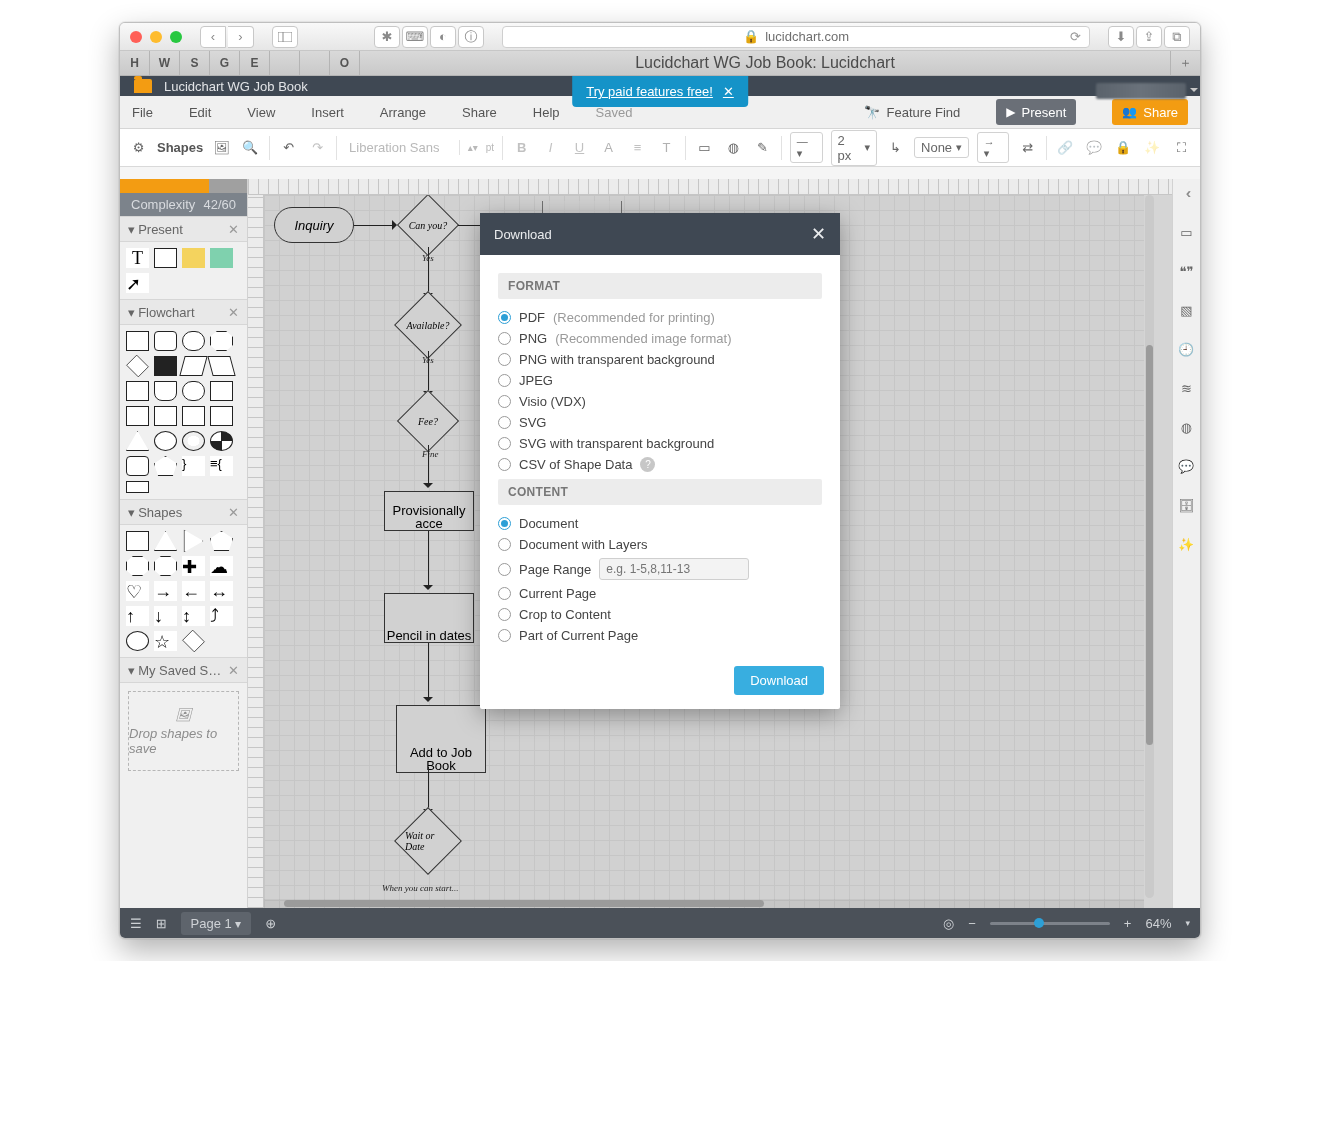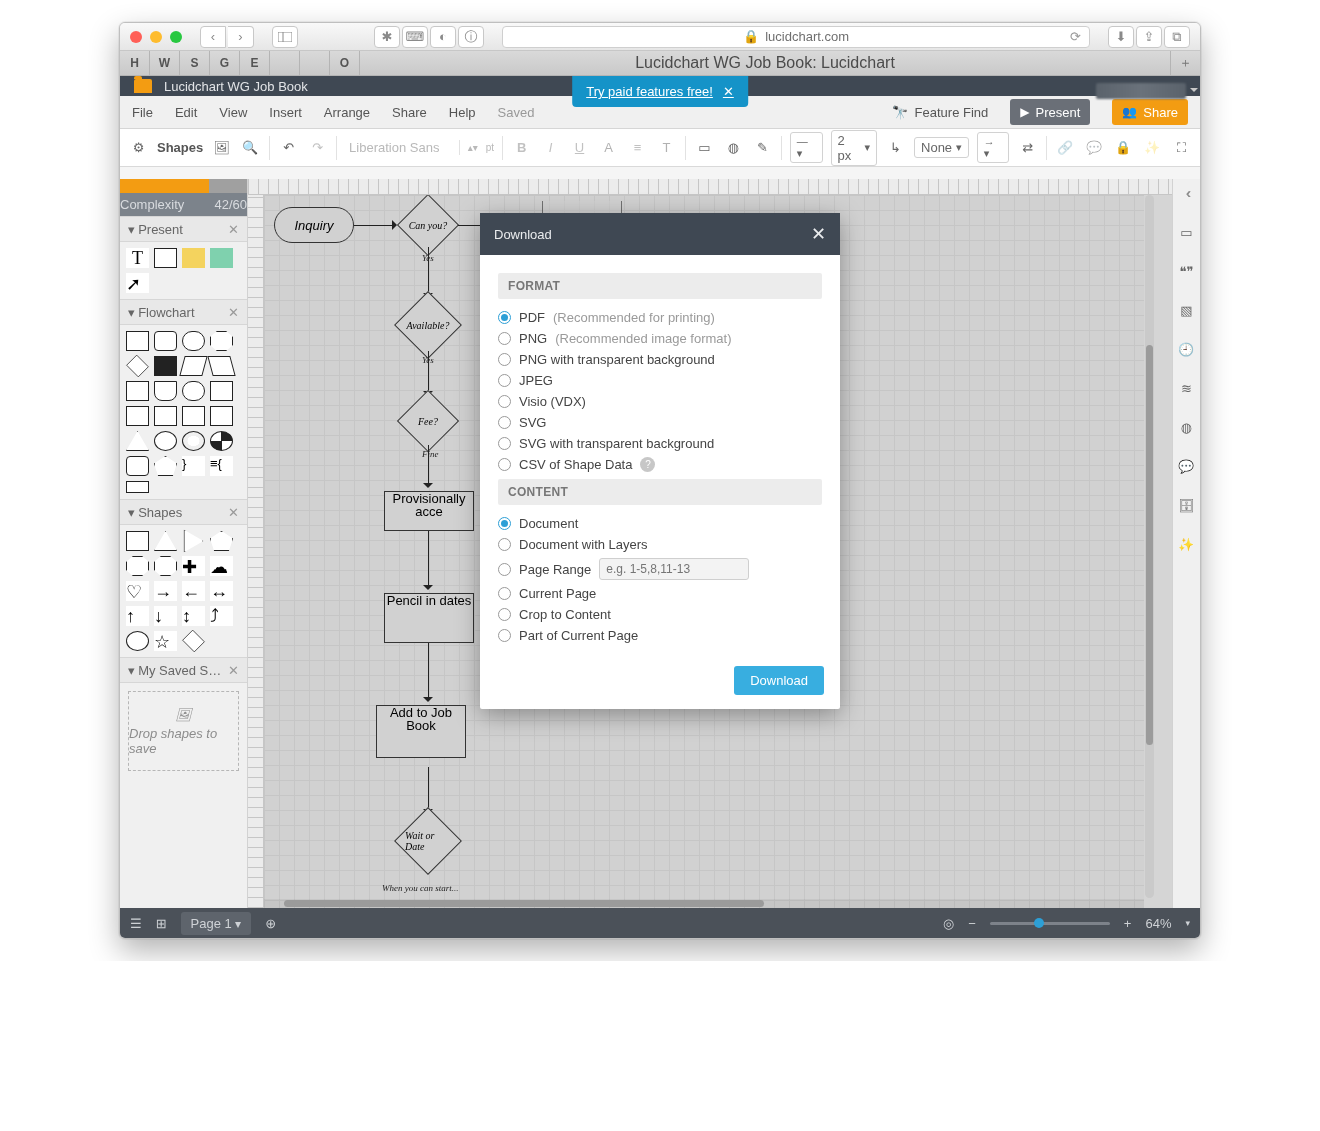--- a/index.html
+++ b/index.html
@@ -24,21 +24,21 @@
 
 
 .lc-header{height:20px;background:#3f4853;display:flex;align-items:center;color:#e2e4e7;padding:0 14px;position:relative}
 .lc-header .folder{width:18px;height:14px;background:#f39c12;border-radius:2px 2px 0 0;margin-right:12px;position:relative}
 .lc-header .folder::before{content:'';position:absolute;top:-3px;left:0;width:8px;height:3px;background:#f39c12;border-radius:2px 2px 0 0}
 .try-pill{margin-left:auto;margin-right:auto;position:absolute;left:50%;transform:translateX(-50%);top:0;background:#1593c8;color:#fff;padding:8px 14px;border-radius:0 0 4px 4px;font-size:12px;display:flex;align-items:center;gap:10px}
 .try-pill span{text-decoration:underline}
 .user-blur{position:absolute;right:14px;top:7px;width:90px;height:16px;background:linear-gradient(90deg,#5a626b,#6a727b,#5a626b);filter:blur(1px);border-radius:2px}
 .user-caret{position:absolute;right:2px;top:12px;border:4px solid transparent;border-top-color:#c8c8c8}
 
-.menubar{height:33px;background:#f0f0f0;border-bottom:1px solid #d6d6d6;display:flex;align-items:center;padding:0 12px;gap:22px;color:#555}
+.menubar{height:33px;background:#f0f0f0;border-bottom:1px solid #d6d6d6;display:flex;align-items:center;padding:0 12px;gap:36px;color:#555}
 .menubar .saved{color:#999}
 .menubar .spacer{flex:1}
 .ff{display:flex;align-items:center;gap:6px;color:#555}
 .btn{height:26px;border-radius:3px;display:flex;align-items:center;padding:0 10px;gap:6px;color:#fff;font-size:12px}
 .btn.dark{background:#6a6f77}
 .btn.orange{background:#f39c12}
 
 .toolbar{height:38px;background:#fff;border-bottom:1px solid #d9d9d9;display:flex;align-items:center;padding:0 8px;gap:8px;color:#666}
 .toolbar .sep{width:1px;height:24px;background:#e2e2e2}
 .tool-ico{width:22px;height:22px;display:flex;align-items:center;justify-content:center}
@@ -47,21 +47,21 @@
 .line-sel{border:1px solid #d2d2d2;border-radius:3px;padding:2px 6px;font-size:11px;color:#666;display:flex;align-items:center;gap:4px}
 .toolbar .right{margin-left:auto}
 
 
 .workspace{position:absolute;top:156px;left:0;right:0;bottom:30px;display:flex}
 
 .shape-panel{width:128px;background:#f0f0f0;border-right:1px solid #d2d2d2;display:flex;flex-direction:column;overflow:hidden}
 .complexity{background:#7c838b;color:#d8dbdf;font-size:11px;display:flex;flex-direction:column}
 .complexity .bar{height:14px;background:#a0a0a0;display:flex}
 .complexity .bar .fill{background:#f39c12;height:100%;width:70%}
-.complexity .row{display:flex;justify-content:space-between;padding:4px 0}
+.complexity .row{display:flex;justify-content:space-between;padding:4px 11px}
 .grp-head{height:26px;border-top:1px solid #d6d6d6;border-bottom:1px solid #d6d6d6;background:#e8e8e8;display:flex;align-items:center;padding:0 8px;color:#666;font-size:12px;justify-content:space-between}
 .grp-head .x{color:#999}
 .grp-body{padding:6px 6px;display:flex;flex-wrap:wrap;gap:5px}
 .sw{width:23px;height:20px;border:1.5px solid #222;background:#fff}
 .sw.round{border-radius:4px}
 .sw.oct{clip-path:polygon(30% 0,70% 0,100% 30%,100% 70%,70% 100%,30% 100%,0 70%,0 30%)}
 .sw.diam{transform:rotate(45deg) scale(.75)}
 .sw.tri{clip-path:polygon(50% 0,100% 100%,0 100%)}
 .sw.ellipse{border-radius:50%}
 .sw.penta{clip-path:polygon(50% 0,100% 38%,82% 100%,18% 100%,0 38%)}
@@ -77,21 +77,21 @@
 .scroll-v .thumb{position:absolute;left:1px;right:1px;top:150px;height:400px;background:#9b9b9b;border-radius:4px}
 .scroll-h{position:absolute;left:16px;right:28px;bottom:0;height:9px;background:rgba(0,0,0,.05)}
 .scroll-h .thumb{position:absolute;top:1px;bottom:1px;left:20px;width:480px;background:#9b9b9b;border-radius:4px}
 
 
 .right-dock{width:28px;background:#f0f0f0;border-left:1px solid #d2d2d2;display:flex;flex-direction:column;align-items:center;padding-top:6px;gap:24px;color:#666}
 .right-dock .coll{font-size:14px;color:#888;letter-spacing:-4px}
 
 
 .fc-term{position:absolute;border:1px solid #333;border-radius:18px;background:#d1d1d1;font:11px/1 Georgia,serif;display:flex;align-items:center;justify-content:center;font-style:italic}
-.fc-proc{position:absolute;border:1px solid #333;background:#d1d1d1;font:10px/1 Georgia,serif;display:flex;align-items:flex-start;justify-content:center;text-align:center}
+.fc-proc{position:absolute;border:1px solid #333;background:#d1d1d1;font:10px/1 Georgia,serif;display:flex;align-items:flex-end;justify-content:center;text-align:center}
 .fc-dec{position:absolute;border:1px solid #333;background:#d1d1d1;transform:rotate(45deg)}
 .fc-dec span{position:absolute;inset:0;display:flex;align-items:center;justify-content:center;transform:rotate(-45deg);font:10px Georgia,serif;font-style:italic}
 .fc-label{position:absolute;font:9px Georgia,serif;font-style:italic;color:#222}
 .fc-line{position:absolute;background:#222}
 .fc-line.h{height:1px}.fc-line.v{width:1px}
 .arrow-r{position:absolute;border:5px solid transparent;border-left-color:#222}
 .arrow-d{position:absolute;border:5px solid transparent;border-top-color:#222}
 
 
 .footer{position:absolute;left:0;right:0;bottom:0;height:30px;background:#4b5159;display:flex;align-items:center;padding:0 10px;gap:14px;color:#cfd2d6}
@@ -369,21 +369,21 @@
           </div>
 
         <div class="fc-line v" style="left:164px;top:336px;height:56px"></div>
           <div class="arrow-d" style="left:159px;top:390px"></div>
         <div class="fc-proc" style="left:120px;top:398px;width:90px;height:50px">
             <span>Pencil in dates</span>
           </div>
 
         <div class="fc-line v" style="left:164px;top:448px;height:56px"></div>
           <div class="arrow-d" style="left:159px;top:502px"></div>
-        <div class="fc-proc" style="left:112px;top:510px;width:90px;height:53px">
+        <div class="fc-proc" style="left:132px;top:510px;width:90px;height:68px">
             <span>Add to Job Book</span>
           </div>
 
         <div class="fc-line v" style="left:164px;top:572px;height:44px"></div>
           <div class="arrow-d" style="left:159px;top:614px"></div>
         <div class="fc-dec" style="left:140px;top:622px;width:48px;height:48px">
             <span>Wait or Date</span>
           </div>
         <div class="fc-label" style="left:118px;top:688px">When you can start...</div>
       </div>

